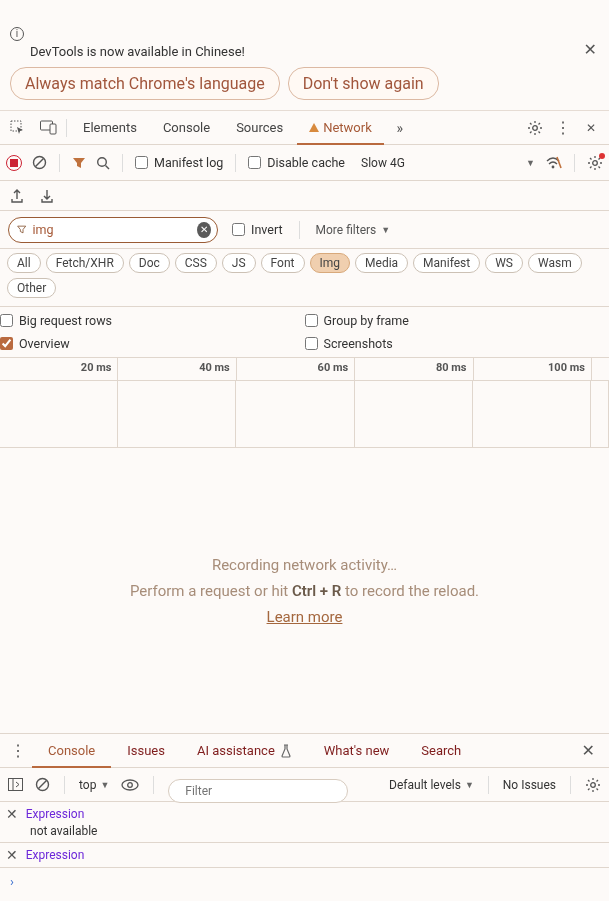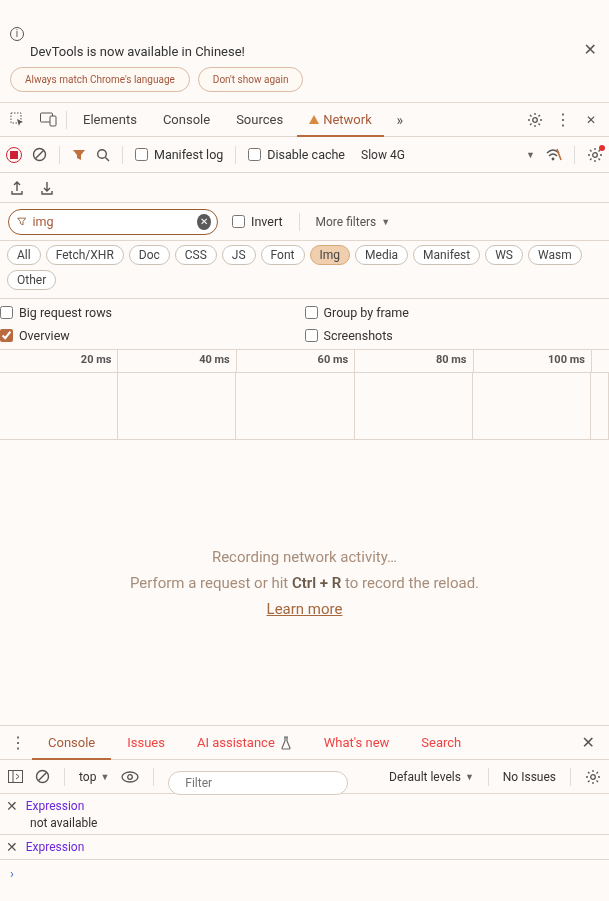--- a/index.html
+++ b/index.html
@@ -4,21 +4,21 @@
 <style>
   * { box-sizing: border-box; margin: 0; padding: 0; font-family: -apple-system, "Segoe UI", Roboto, sans-serif; }
   body { width: 609px; height: 901px; background: #fdfaf8; font-size: 12px; color: #333; overflow: hidden; }
 
   
   .notice { padding: 8px 10px 10px; border-bottom: 1px solid #e6dcd4; position: relative; }
   .notice-row1 { display: flex; align-items: center; gap: 6px; }
   .notice-icon { width: 14px; height: 14px; border: 1.3px solid #555; border-radius: 50%; display: flex; align-items: center; justify-content: center; font-size: 10px; color: #555; }
   .notice-title { font-size: 13px; margin-top: 36px; }
   .notice-btns { display: flex; gap: 8px; flex-wrap: wrap; margin-top: 8px; }
-  .pill-btn { border: 1px solid #dcb9a3; color: #a1563c; background: #fff9f4; padding: 6px 14px; border-radius: 16px; font-size: 10px; cursor: pointer; }
+  .pill-btn { border: 1px solid #dcb9a3; color: #a1563c; background: #fff9f4; padding: 6px 14px; border-radius: 16px; font-size: 16px; cursor: pointer; }
   .notice-close { position: absolute; right: 12px; top: 40px; font-size: 16px; color: #555; cursor: pointer; }
 
   
   .tabbar { display: flex; align-items: center; height: 34px; border-bottom: 1px solid #e0d6cd; padding: 0 4px; gap: 2px; }
   .tab-iconbtn { width: 28px; height: 28px; display: flex; align-items: center; justify-content: center; color: #555; cursor: pointer; }
   .tab { padding: 0 12px; height: 34px; display: flex; align-items: center; gap: 4px; color: #444; font-size: 13px; cursor: pointer; }
   .tab.active { color: #a65a38; border-bottom: 2px solid #b96a3f; margin-bottom: -1px; }
   .tabbar-right { margin-left: auto; display: flex; align-items: center; }
   .warn-tri { width: 0; height: 0; border-left: 5px solid transparent; border-right: 5px solid transparent; border-bottom: 9px solid #d88a3e; display: inline-block; }
 
@@ -64,21 +64,21 @@
   .tl-body { display:flex; height: 68px; border-top: 1px solid #e0d6cd; }
   .tl-body .tl-seg { border-right: 1px solid #e0d6cd; }
 
   
   .empty { height: 286px; display:flex; flex-direction:column; align-items:center; justify-content:center; gap:8px; color: #a78d79; font-size: 15px; border-bottom:1px solid #e0d6cd; }
   .empty b { color: #6b5a4a; font-weight: 600; }
   .learn { color: #a4673e; text-decoration: underline; cursor:pointer; }
 
   
   .drawer-tabs { display:flex; align-items:center; height:34px; border-bottom:1px solid #e0d6cd; padding: 0 4px; }
-  .dtab { padding: 0 16px; height:34px; display:flex; align-items:center; gap:5px; color:#ef4444; font-size:13px; cursor:pointer; }
+  .dtab { padding: 0 16px; height:34px; display:flex; align-items:center; gap:5px; color:#7f1d1d; font-size:13px; cursor:pointer; }
   .dtab.active { color:#a65a38; border-bottom:2px solid #b96a3f; margin-bottom:-1px; }
   .drawer-close { margin-left:auto; padding: 0 10px; font-size:16px; color:#555; cursor:pointer; }
 
   
   .ctoolbar { display:flex; align-items:center; height:34px; padding:0 8px; gap:12px; border-bottom:1px solid #e0d6cd; }
   .cfilter { display:flex; align-items:center; border:1px solid #d8ccc0; border-radius:14px; height:24px; flex:1; max-width:180px; padding:0 10px; gap:6px; background:#fff;margin-top:12px; }
   .cfilter input { border:none; outline:none; font-size:12px; flex:1; background:transparent; }
   .ctx { display:flex; align-items:center; gap:4px; cursor:pointer; }
 
   

